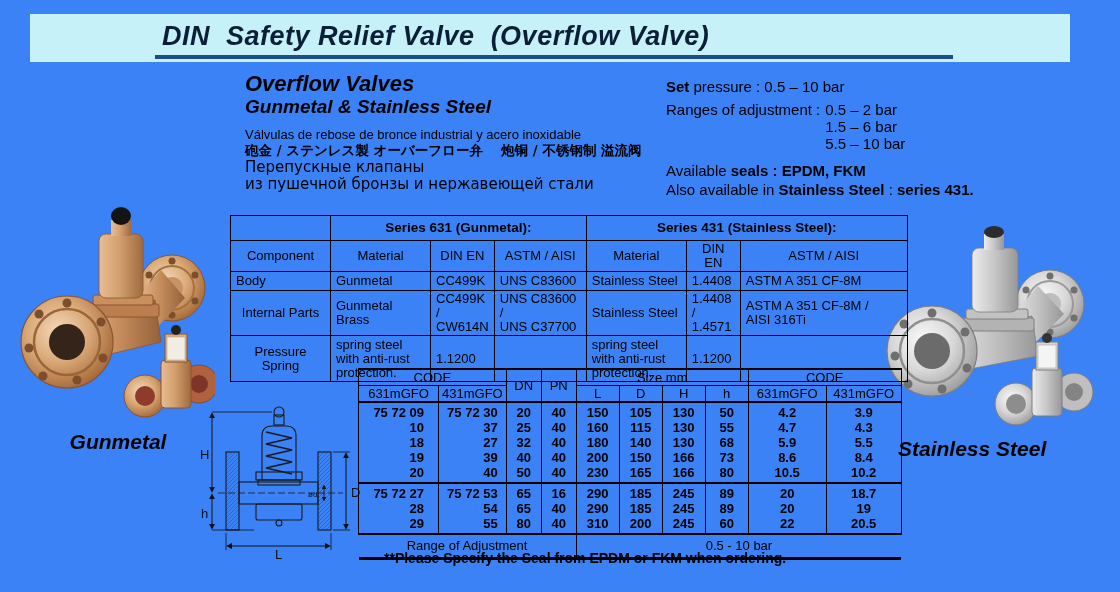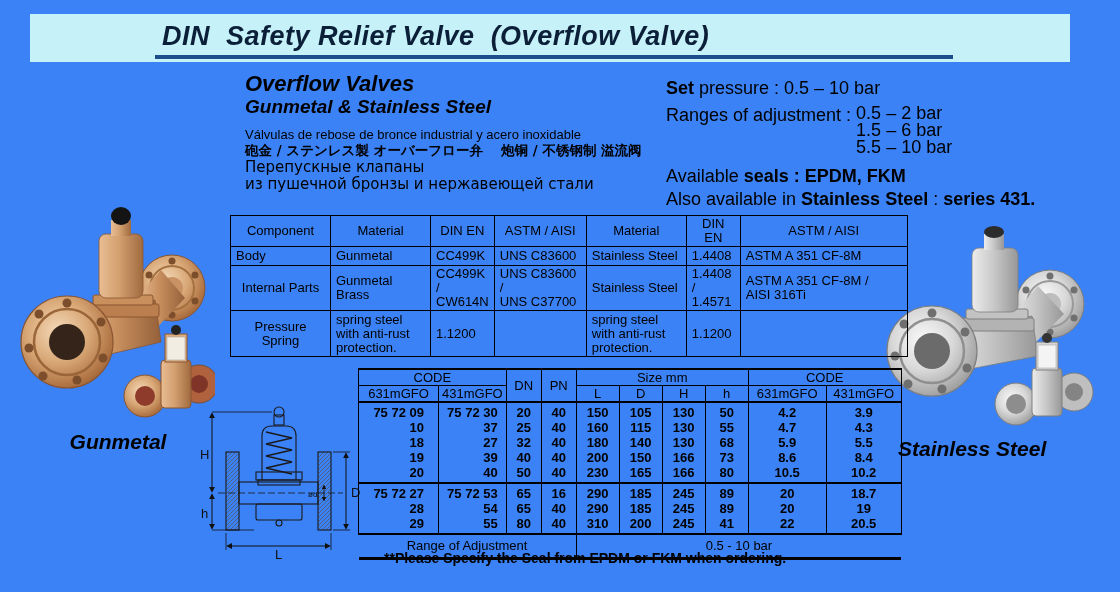--- a/index.html
+++ b/index.html
@@ -14,21 +14,21 @@
 
   
   .intro{position:absolute;left:245px;top:72px;width:420px;}
   .intro-h1{font-size:22px;font-weight:bold;font-style:italic;line-height:24px;}
   .intro-h2{font-size:19px;font-weight:bold;font-style:italic;line-height:22px;}
   .intro-es{margin-top:9px;font-size:13px;line-height:15px;}
   .intro-cjk{font-size:13.5px;font-weight:bold;line-height:17px;font-family:"DejaVu Sans",sans-serif;}
   .intro-ru{font-size:15px;line-height:17px;font-family:"DejaVu Sans",sans-serif;}
 
   
-  .specs{position:absolute;left:666px;top:78px;width:430px;font-size:18px;}
+  .specs{position:absolute;left:666px;top:78px;width:430px;font-size:15px;}
   .specs b{font-weight:bold;}
   .ranges{display:flex;margin-top:6px;}
   .ranges .vals{margin-left:5px;}
   .ranges .vals div{line-height:17px;}
   .seals{margin-top:10px;}
   .also{margin-top:2px;}
 
   
   .mat{position:absolute;left:230px;top:215px;border-collapse:collapse;table-layout:fixed;
        font-size:13px;line-height:14px;}
@@ -230,20 +230,25 @@
     <colgroup>
       <col style="width:100px">
         <col style="width:100px">
         <col style="width:62px">
         <col style="width:92px">
       <col style="width:100px">
         <col style="width:54px">
         <col style="width:167px">
     </colgroup>
     <tbody>
+        <tr style="height:25px">
+      <th></th>
+      <th class="series" colspan="3">Series 631 (Gunmetal):</th>
+      <th class="series" colspan="3">Series 431 (Stainless Steel):</th>
+    </tr>
     <tr style="height:19px">
       <th>Component</th>
       <th>Material</th>
       <th>DIN EN</th>
       <th>ASTM / AISI</th>
       <th>Material</th>
       <th>DIN EN</th>
       <th>ASTM / AISI</th>
     </tr>
     <tr style="height:19px">
@@ -451,21 +456,21 @@
           <td class="num">19</td>
       </tr>
       <tr>
         <td class="c1">29</td>
           <td class="c2">55</td>
           <td class="num">80</td>
           <td class="num">40</td>
           <td class="num">310</td>
           <td class="num">200</td>
           <td class="num">245</td>
-          <td class="num">41</td>
+          <td class="num">60</td>
           <td class="num">22</td>
           <td class="num">20.5</td>
       </tr>
     </tbody>
     <tbody>
       <tr class="foot">
         <td class="flabel" colspan="4">Range of Adjustment</td>
         <td colspan="6">0.5 - 10 bar</td>
       </tr>
     </tbody>

